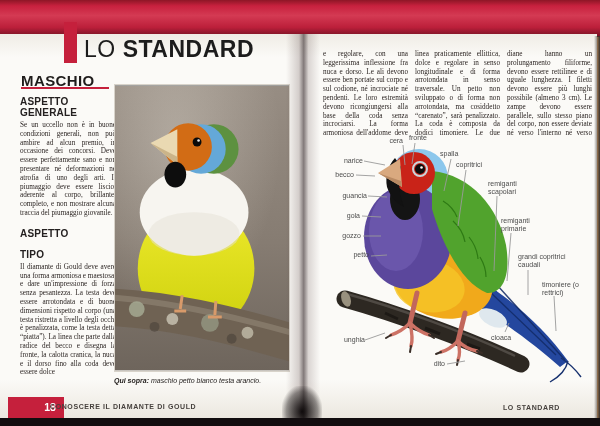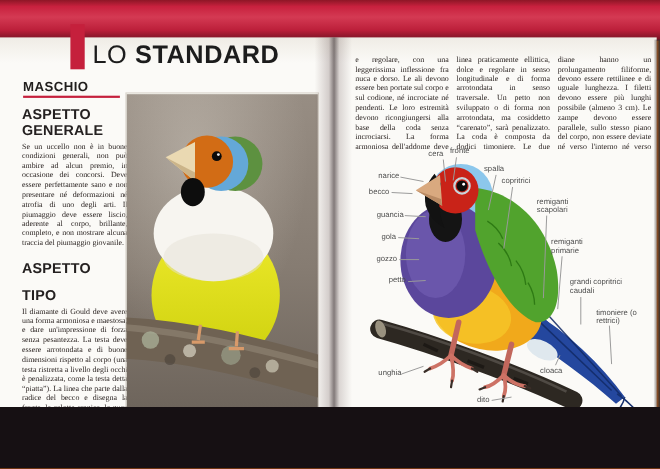--- a/index.html
+++ b/index.html
@@ -1,16 +1,16 @@
 <!DOCTYPE html>
 <html><head>
 <meta charset="utf-8">
 <style>
   html,body{margin:0;padding:0;background:#161013;}
-  #stage{position:relative;width:600px;height:370px;overflow:hidden;background:#f97316;
+  #stage{position:relative;width:600px;height:426px;overflow:hidden;background:#fdba74;
          font-family:"Liberation Sans",sans-serif;}
   .abs{position:absolute;}
   
   #cover-band{left:0;top:0;width:600px;height:37px;
     background:linear-gradient(180deg,#8e1626 0%,#c8213e 16%,#d43a53 42%,#bc1f3a 74%,#701222 100%);}
   #cover-sliver{left:300px;top:0;width:300px;height:4px;background:#99a08f;}
   
   #pages{left:0;top:34px;width:597px;height:384px;
     background:linear-gradient(180deg,#efece5 0%,#fbfaf7 6%,#fbfaf7 90%,#ece8e0 100%);}
   #gutter{left:286px;top:34px;width:34px;height:384px;
@@ -19,24 +19,24 @@
     background:radial-gradient(ellipse at 50% 80%,rgba(8,4,5,.95) 0%,rgba(8,4,5,.4) 55%,rgba(8,4,5,0) 75%);}
   #page-edge-right{left:594px;top:36px;width:6px;height:382px;
     background:linear-gradient(90deg,rgba(40,30,28,0),#38312d);}
   #bottom-strip{left:0;top:418px;width:600px;height:8px;background:#120d0f;}
 
   
   #title-bar{left:64px;top:22px;width:13px;height:41px;background:#c5203c;}
   #page-title{left:84px;top:36px;color:#1c1c1c;font-size:23px;letter-spacing:.5px;white-space:nowrap;}
   #page-title .t1{font-weight:400;}
   #page-title .t2{font-weight:800;margin-left:7px;}
-  #maschio{left:21px;top:72px;font-size:12px;font-weight:700;color:#201d1c;letter-spacing:.4px;}
+  #maschio{left:21px;top:72px;font-size:15px;font-weight:700;color:#201d1c;letter-spacing:.4px;}
   #maschio-rule{left:21px;top:87px;width:88px;height:2.2px;background:#c5203c;}
   #left-col{left:20px;top:96px;width:96px;height:300px;overflow:hidden;}
-  .subhead{margin:10px 0 3px 0;font-size:13px;font-weight:700;color:#242020;letter-spacing:.2px;}
+  .subhead{margin:10px 0 3px 0;font-size:10px;font-weight:700;color:#242020;letter-spacing:.2px;}
   .subhead:first-child{margin-top:0;}
   .body{margin:0;font-family:"Liberation Serif",serif;font-size:7.2px;line-height:8.8px;
         color:#2b2422;text-align:justify;}
   #photo{left:114px;top:84px;width:176px;height:288px;border:1px solid #d8d3ca;box-sizing:border-box;}
   #caption{left:114px;top:377px;width:190px;font-size:7px;font-style:italic;color:#262220;}
   #caption .cap-label{font-weight:700;}
   
   .pagenum-box{width:28px;height:21px;background:#c5203c;color:#fff;font-weight:700;
     font-size:10.5px;text-align:center;line-height:21px;padding-left:28px;}
   #footer-left-box{left:8px;top:397px;}

